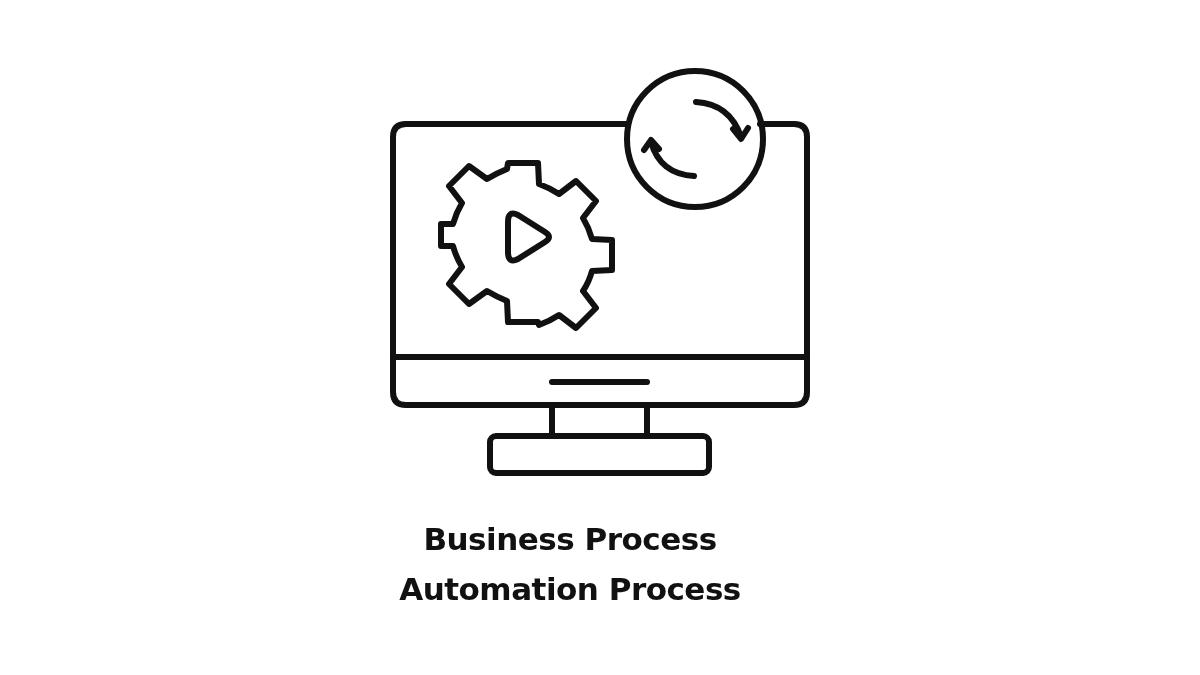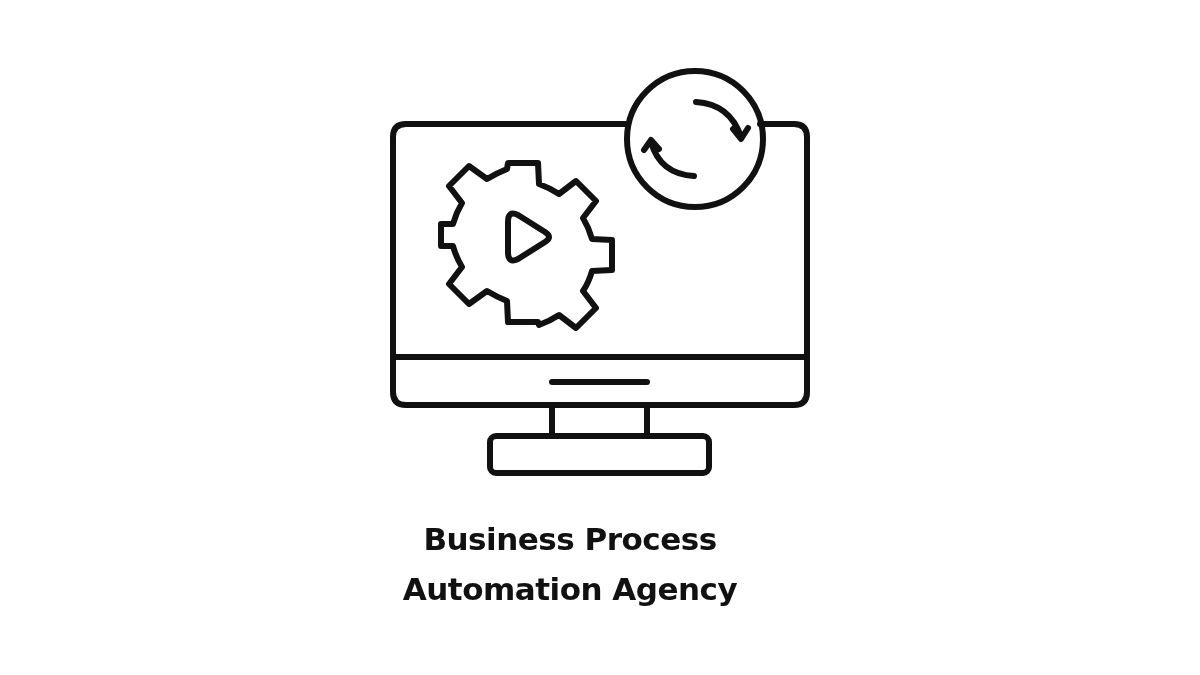--- a/index.html
+++ b/index.html
@@ -38,14 +38,14 @@
         <path d="M733,129 L741,139 L748,128"></path>
         <path d="M694,176 Q660,174 651,142"></path>
         <path d="M644,150 L651,140 L659,149"></path>
       </g>
     </g>
   </svg>
 </div>
 
 <div class="caption">
   <div>Business Process</div>
-  <div>Automation Agency</div>
+  <div>Automation Process</div>
 </div>
 
 </body></html>

